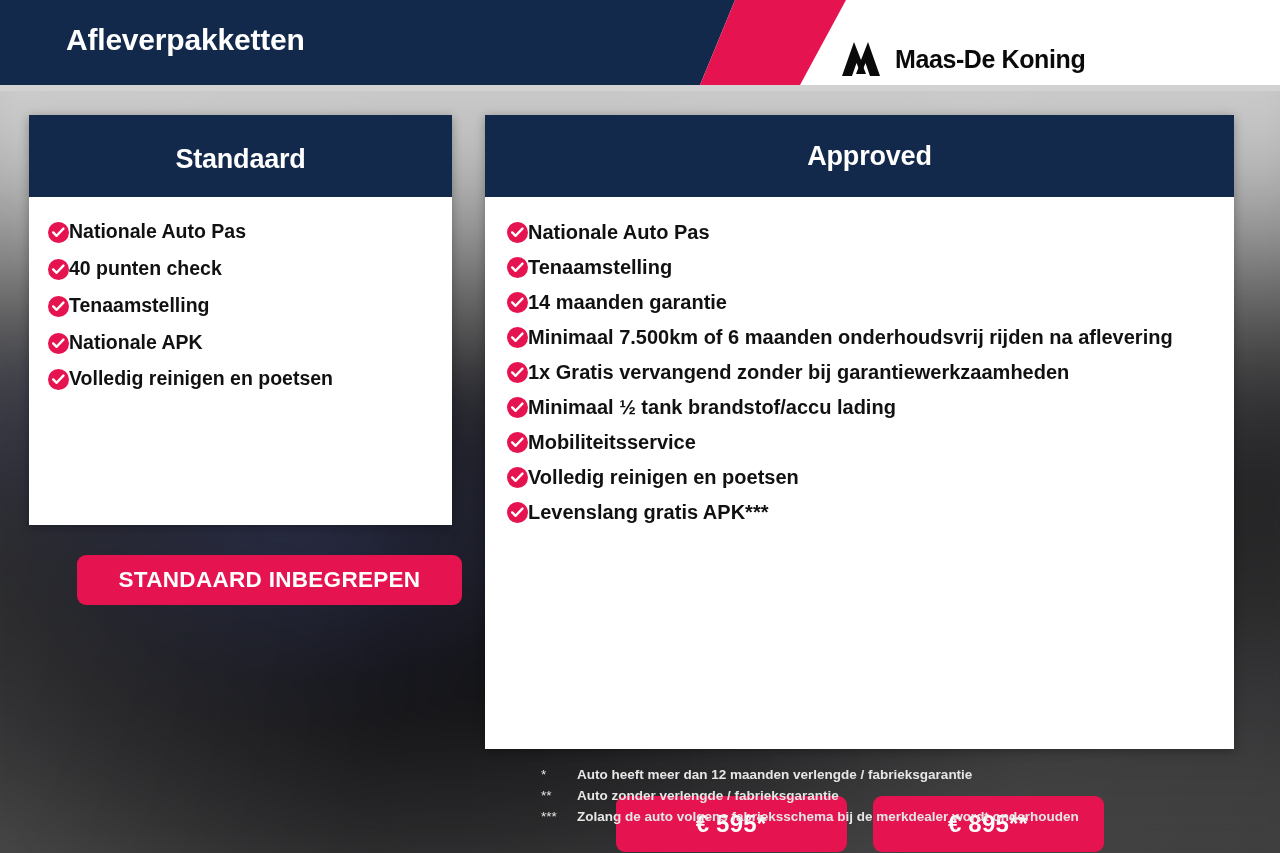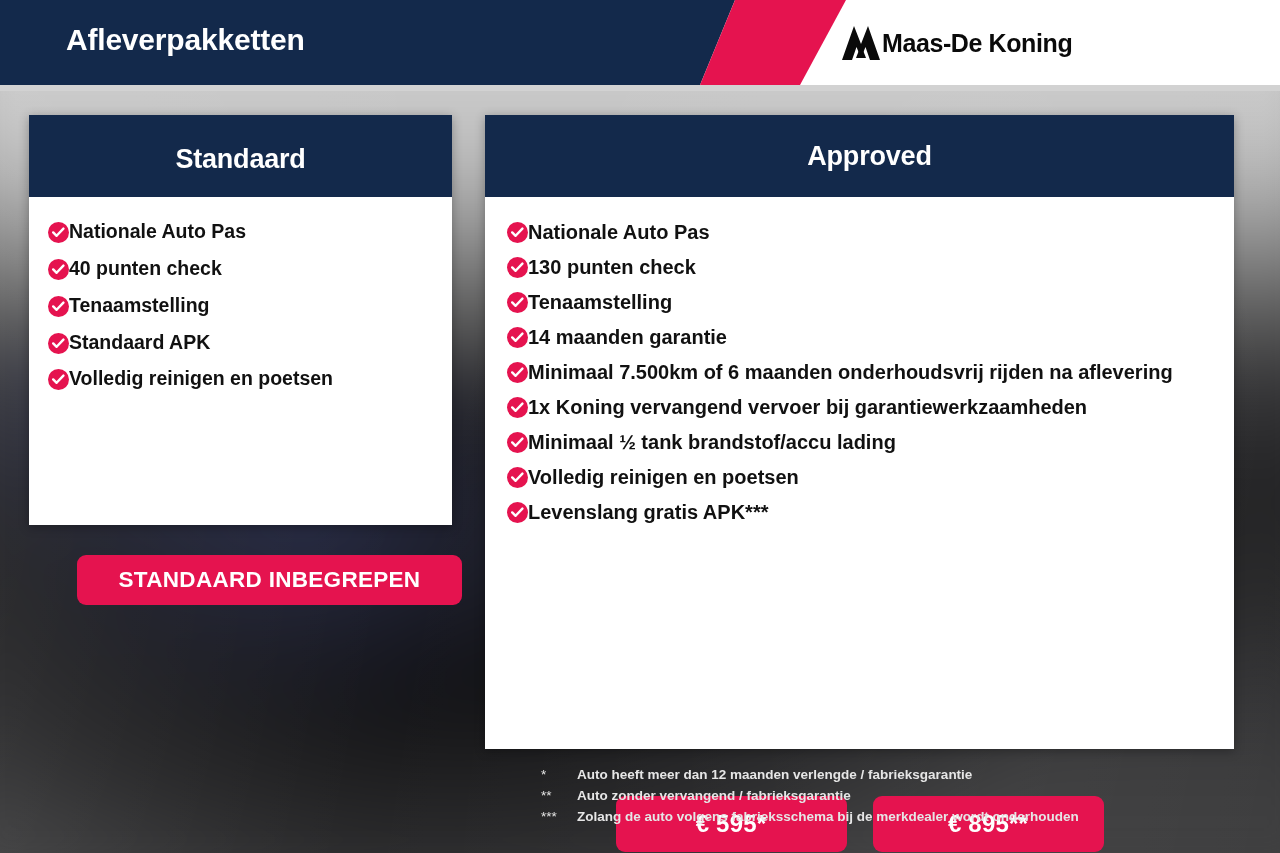--- a/index.html
+++ b/index.html
@@ -55,22 +55,22 @@
   .banner-pink{
     position:absolute; top:0; left:0; height:85px; width:860px;
     background:#e5134f;
     clip-path:polygon(735px 0, 846px 0, 800px 85px, 700px 85px);
   }
   .banner-title{
     position:absolute; left:66px; top:23px;
     color:#ffffff; font-size:30px; font-weight:bold; letter-spacing:-0.2px;
   }
   .logo-group{
-    position:absolute; left:840px; top:24px;
-    display:flex; align-items:center; gap:0;
+    position:absolute; left:840px; top:40px;
+    display:flex; align-items:center; gap:13px;
   }
   .logo-mark{ width:42px; height:38px; display:block; }
   .logo-text{
     color:#0a0a0a; font-size:25px; font-weight:bold; letter-spacing:-0.4px;
   }
 
   
   .banner-strip{
     position:absolute; top:85px; left:0; width:1280px; height:6px;
     background:#d2d2d2; z-index:4;
@@ -201,21 +201,21 @@
             </svg>
           </span>
           <span class="feat-text">Tenaamstelling</span>
         </li>
         <li>
           <span class="check">
             <svg width="13" height="11" viewBox="0 0 13 11">
               <path d="M1.2 5.4 L4.6 8.8 L11.4 1.6" stroke="#ffffff" stroke-width="2.4" fill="none" stroke-linecap="round" stroke-linejoin="round"></path>
             </svg>
           </span>
-          <span class="feat-text">Standaard APK</span>
+          <span class="feat-text">Nationale APK</span>
         </li>
         <li>
           <span class="check">
             <svg width="13" height="11" viewBox="0 0 13 11">
               <path d="M1.2 5.4 L4.6 8.8 L11.4 1.6" stroke="#ffffff" stroke-width="2.4" fill="none" stroke-linecap="round" stroke-linejoin="round"></path>
             </svg>
           </span>
           <span class="feat-text">Volledig reinigen en poetsen</span>
         </li>
       </ul>
@@ -236,28 +236,20 @@
             </svg>
           </span>
           <span class="feat-text">Nationale Auto Pas</span>
         </li>
         <li>
           <span class="check">
             <svg width="13" height="11" viewBox="0 0 13 11">
               <path d="M1.2 5.4 L4.6 8.8 L11.4 1.6" stroke="#ffffff" stroke-width="2.4" fill="none" stroke-linecap="round" stroke-linejoin="round"></path>
             </svg>
           </span>
-          <span class="feat-text">130 punten check</span>
-        </li>
-        <li>
-          <span class="check">
-            <svg width="13" height="11" viewBox="0 0 13 11">
-              <path d="M1.2 5.4 L4.6 8.8 L11.4 1.6" stroke="#ffffff" stroke-width="2.4" fill="none" stroke-linecap="round" stroke-linejoin="round"></path>
-            </svg>
-          </span>
           <span class="feat-text">Tenaamstelling</span>
         </li>
         <li>
           <span class="check">
             <svg width="13" height="11" viewBox="0 0 13 11">
               <path d="M1.2 5.4 L4.6 8.8 L11.4 1.6" stroke="#ffffff" stroke-width="2.4" fill="none" stroke-linecap="round" stroke-linejoin="round"></path>
             </svg>
           </span>
           <span class="feat-text">14 maanden garantie</span>
         </li>
@@ -268,29 +260,37 @@
             </svg>
           </span>
           <span class="feat-text">Minimaal 7.500km of 6 maanden onderhoudsvrij rijden na aflevering</span>
         </li>
         <li>
           <span class="check">
             <svg width="13" height="11" viewBox="0 0 13 11">
               <path d="M1.2 5.4 L4.6 8.8 L11.4 1.6" stroke="#ffffff" stroke-width="2.4" fill="none" stroke-linecap="round" stroke-linejoin="round"></path>
             </svg>
           </span>
-          <span class="feat-text">1x Koning vervangend vervoer bij garantiewerkzaamheden</span>
+          <span class="feat-text">1x Gratis vervangend zonder bij garantiewerkzaamheden</span>
         </li>
         <li>
           <span class="check">
             <svg width="13" height="11" viewBox="0 0 13 11">
               <path d="M1.2 5.4 L4.6 8.8 L11.4 1.6" stroke="#ffffff" stroke-width="2.4" fill="none" stroke-linecap="round" stroke-linejoin="round"></path>
             </svg>
           </span>
           <span class="feat-text">Minimaal ½ tank brandstof/accu lading</span>
+        </li>
+        <li>
+          <span class="check">
+            <svg width="13" height="11" viewBox="0 0 13 11">
+              <path d="M1.2 5.4 L4.6 8.8 L11.4 1.6" stroke="#ffffff" stroke-width="2.4" fill="none" stroke-linecap="round" stroke-linejoin="round"></path>
+            </svg>
+          </span>
+          <span class="feat-text">Mobiliteitsservice</span>
         </li>
         <li>
           <span class="check">
             <svg width="13" height="11" viewBox="0 0 13 11">
               <path d="M1.2 5.4 L4.6 8.8 L11.4 1.6" stroke="#ffffff" stroke-width="2.4" fill="none" stroke-linecap="round" stroke-linejoin="round"></path>
             </svg>
           </span>
           <span class="feat-text">Volledig reinigen en poetsen</span>
         </li>
         <li>
@@ -309,19 +309,19 @@
     </div>
 </section>
 
 <div class="footnotes" id="footnotes">
     <div class="fn-row">
       <span class="fn-mark">*</span>
       <span class="fn-text">Auto heeft meer dan 12 maanden verlengde / fabrieksgarantie</span>
     </div>
     <div class="fn-row">
       <span class="fn-mark">**</span>
-      <span class="fn-text">Auto zonder vervangend / fabrieksgarantie</span>
+      <span class="fn-text">Auto zonder verlengde / fabrieksgarantie</span>
     </div>
     <div class="fn-row">
       <span class="fn-mark">***</span>
       <span class="fn-text">Zolang de auto volgens fabrieksschema bij de merkdealer wordt onderhouden</span>
     </div>
   </div>
 
 </body></html>

